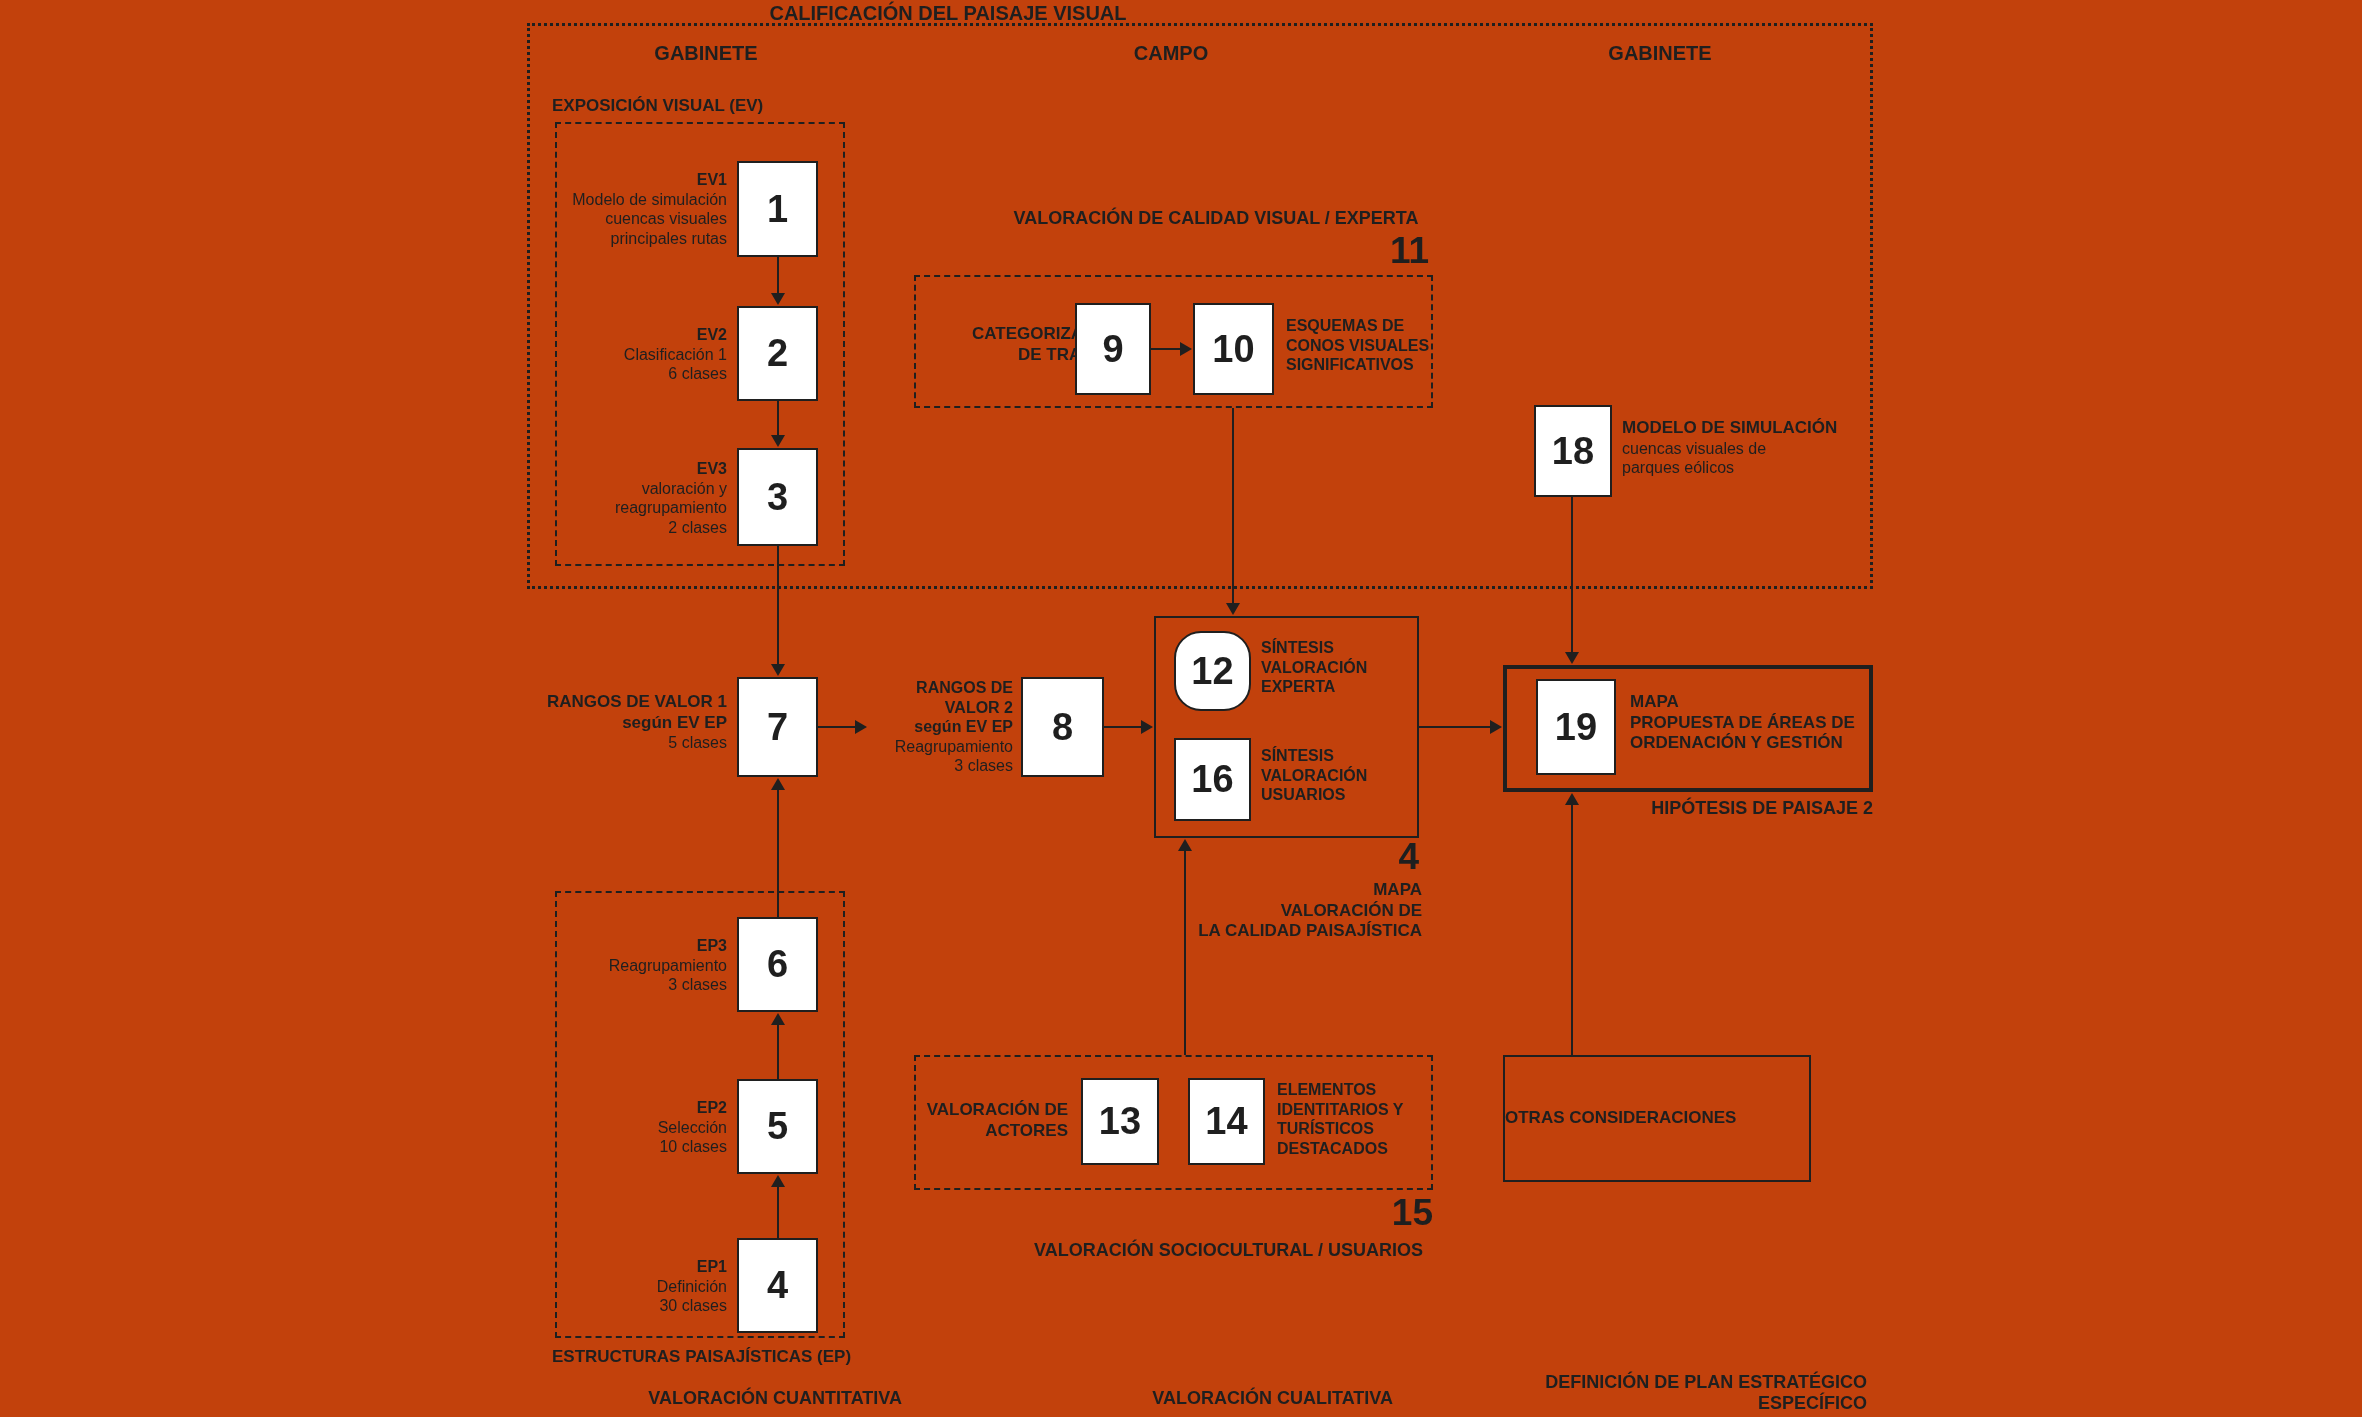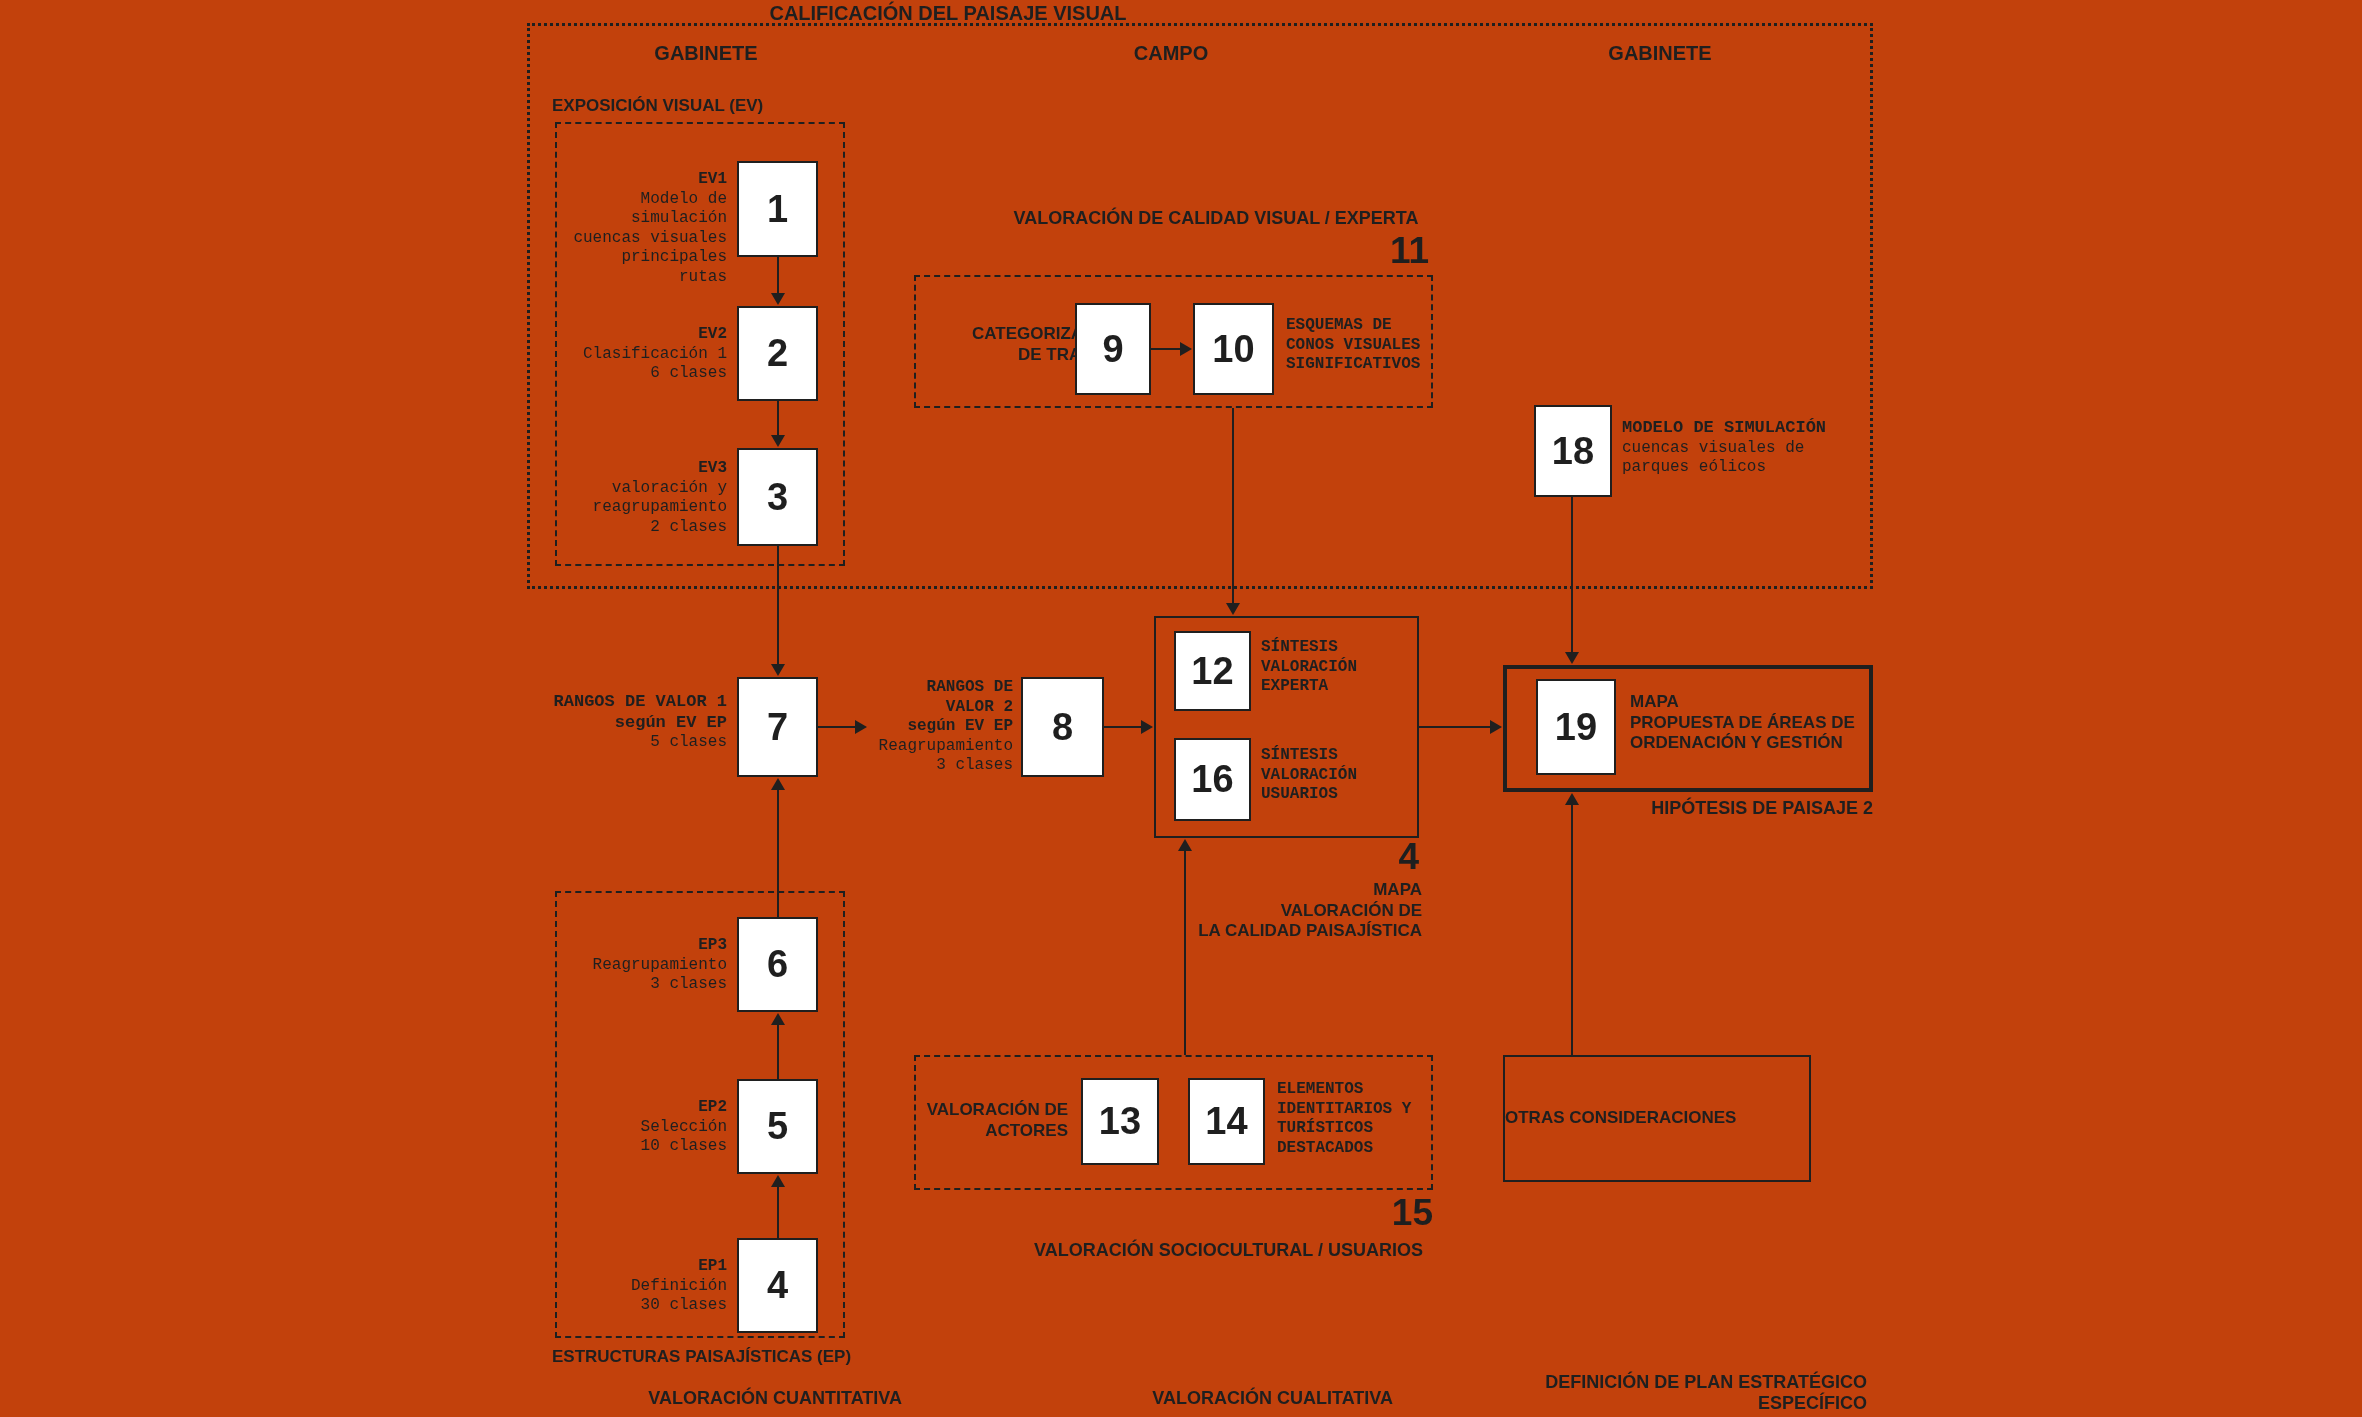--- a/index.html
+++ b/index.html
@@ -5,21 +5,21 @@
   html,body{margin:0;padding:0;background:#ffffff;}
   #stage{position:relative;width:2362px;height:1417px;background:#c2410c;overflow:hidden;
          font-family:"Liberation Sans","DejaVu Sans",sans-serif;color:#1f1f1f;}
   .abs{position:absolute;box-sizing:border-box;}
   .rect-dotted{border:3px dotted #1f1f1f;}
   .rect-dashed{border:2px dashed #1f1f1f;}
   .rect-solid{border:2px solid #1f1f1f;}
   .rect-thick{border:4px solid #1f1f1f;}
   .nbox{border:2px solid #1f1f1f;background:#fff;display:flex;align-items:center;justify-content:center;
         font-weight:bold;font-size:38px;}
-  .lbl{font-size:16px;line-height:1.22;font-family:Liberation Mono, monospace;}
+  .lbl{font-size:16px;line-height:1.22;}
   .lbl17{font-size:17px;line-height:1.22;}
   .b{font-weight:bold;}
   .r{text-align:right;}
   .c{text-align:center;}
   .ml{white-space:pre-line;}
   .bignum{font-size:37px;font-weight:bold;}
   .h20{font-size:20px;font-weight:bold;}
   .h19{font-size:18px;font-weight:bold;text-align:right;}
   .h18{font-size:18px;font-weight:bold;}
   
@@ -105,21 +105,21 @@
     <div class="b ml">RANGOS DE
 VALOR 2
 según EV EP</div>
     <div class="ml">Reagrupamiento
 3 clases</div>
   </div>
   <div class="abs nbox" style="left:1021px;top:677px;width:83px;height:100px;">8</div>
   <div class="hl right" style="left:1104px;top:726px;width:38px;"></div>
 
   <div class="abs rect-solid" style="left:1154px;top:616px;width:265px;height:222px;"></div>
-  <div class="abs nbox" style="left:1174px;top:631px;width:77px;height:80px;">12</div>
+  <div class="abs nbox" style="left:1174px;top:631px;width:77px;height:80px;border-radius:27px;">12</div>
   <div class="abs lbl b ml" style="left:1261px;top:638px;width:150px;">SÍNTESIS
 VALORACIÓN
 EXPERTA</div>
   <div class="abs nbox" style="left:1174px;top:738px;width:77px;height:83px;">16</div>
   <div class="abs lbl b ml" style="left:1261px;top:746px;width:150px;">SÍNTESIS
 VALORACIÓN
 USUARIOS</div>
   <div class="abs bignum r" style="left:1323px;top:836px;width:96px;">4</div>
   <div class="abs lbl17 b r ml" style="left:1122px;top:880px;width:300px;">MAPA
 VALORACIÓN DE

